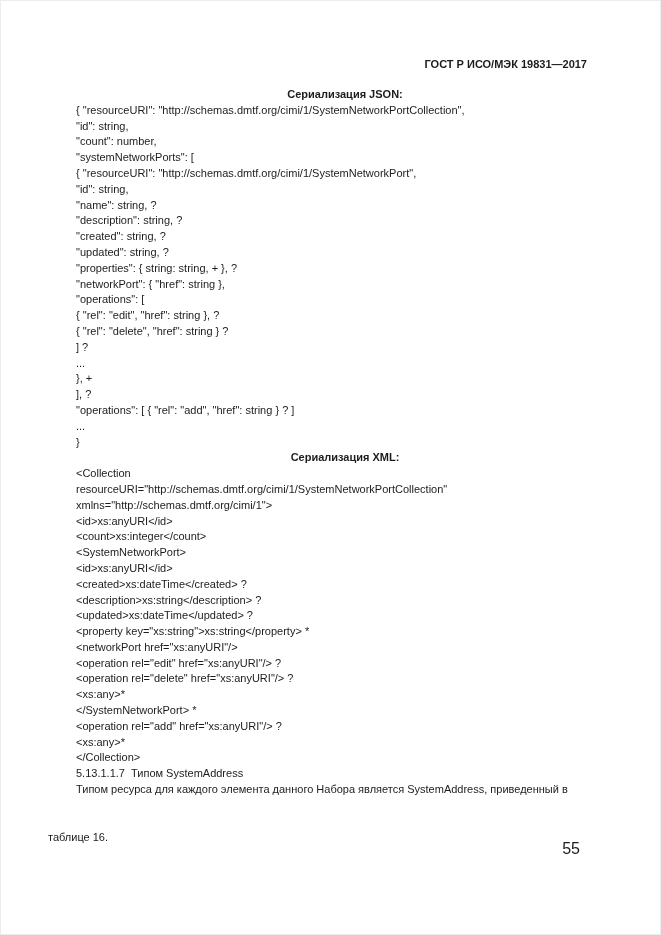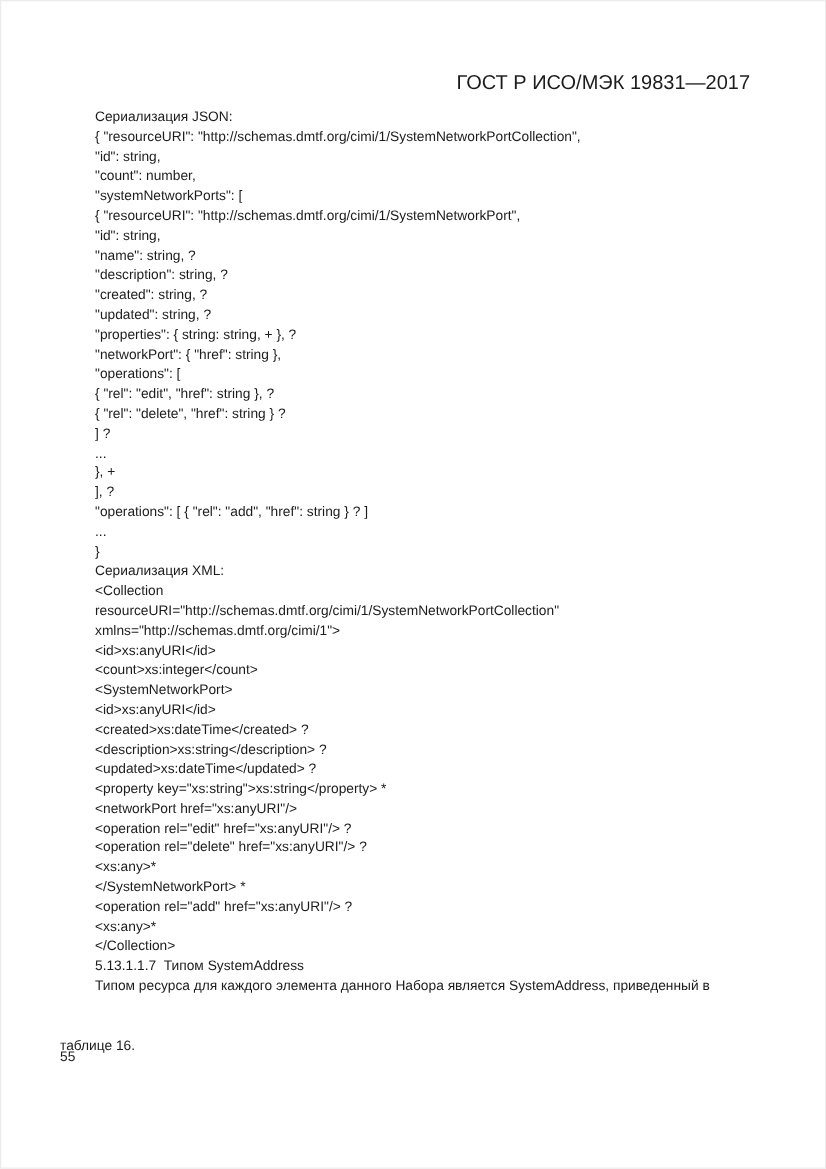--- a/index.html
+++ b/index.html
@@ -17,47 +17,47 @@
     position: absolute;
     inset: 0;
     background: #ffffff;
     border: 1px solid #ececec;
     box-sizing: border-box;
   }
   .running-header {
     position: absolute;
     top: 57px;
     left: 47px;
-    right: 60px;
+    right: 73px;
     text-align: right;
-    font-weight: normal;
-    font-size: 16px;
+    font-weight: bold;
+    font-size: 11px;
   }
   .body-lines {
     position: absolute;
     top: 86px;
     left: 47px;
     right: 46px;
   }
   .line {
     line-height: 15.8px;
     padding-left: 28px;
     white-space: pre-wrap;
     font-size: 11px;
   }
-  .line.bold { font-weight: normal; }
+  .line.bold { font-weight: bold; text-align: center; }
   .line.no-indent { padding-left: 0; margin-top: 32px; }
   .italic { }
   .page-number {
     position: absolute;
     top: 839px;
     left: 47px;
     right: 80px;
-    text-align: left;
-    font-size: 11px;
+    text-align: right;
+    font-size: 16px;
   }
 </style>
 </head>
 <body>
 
 <div class="page">
   <div class="running-header">ГОСТ Р ИСО/МЭК 19831—2017</div>
 
   <div class="body-lines">
       <div class="line bold"><span>Сериализация JSON:</span></div>

